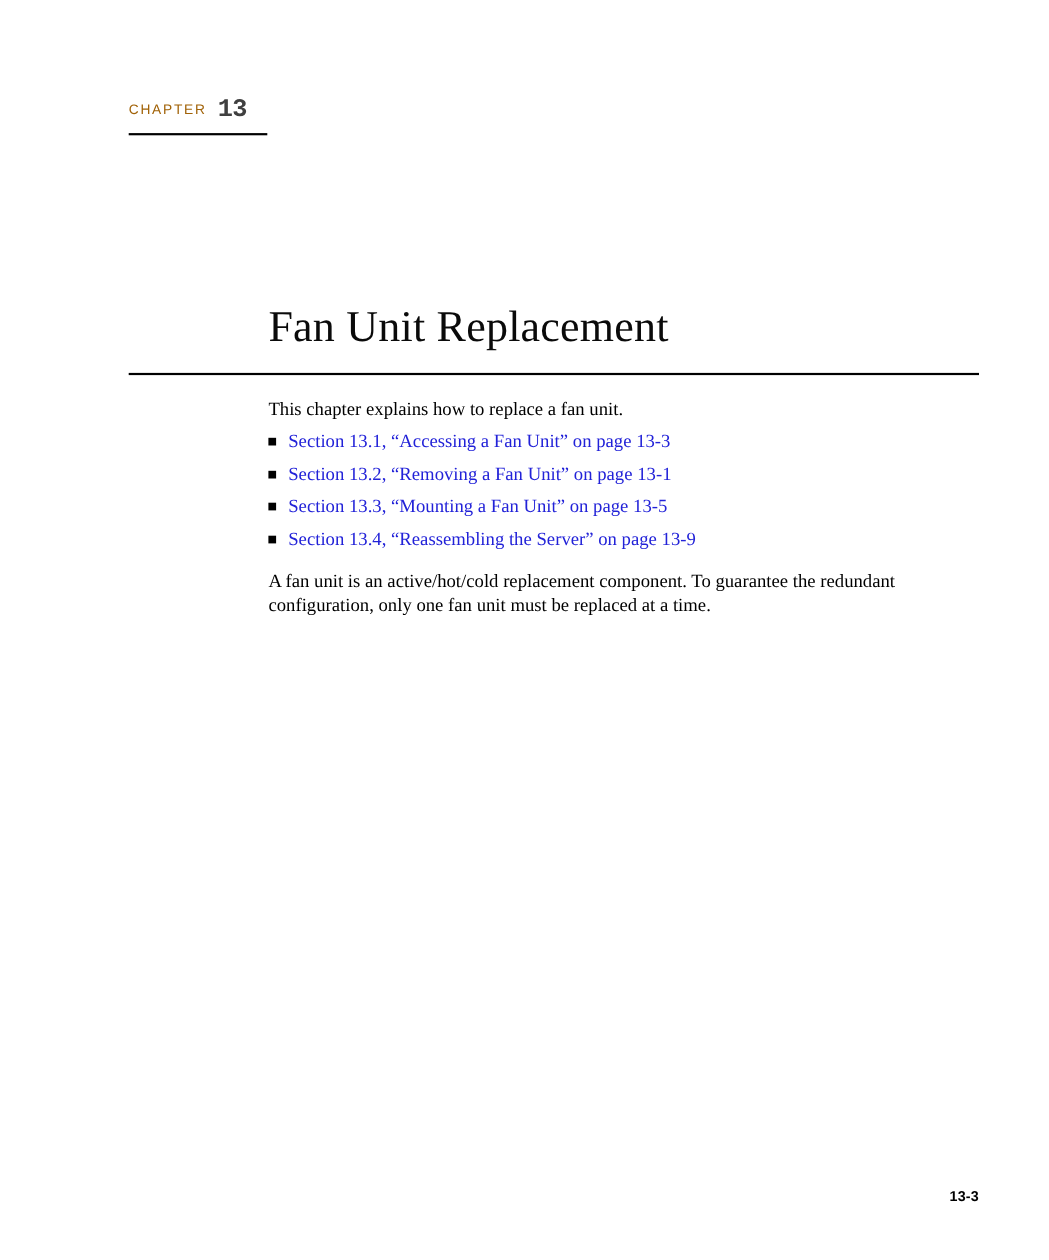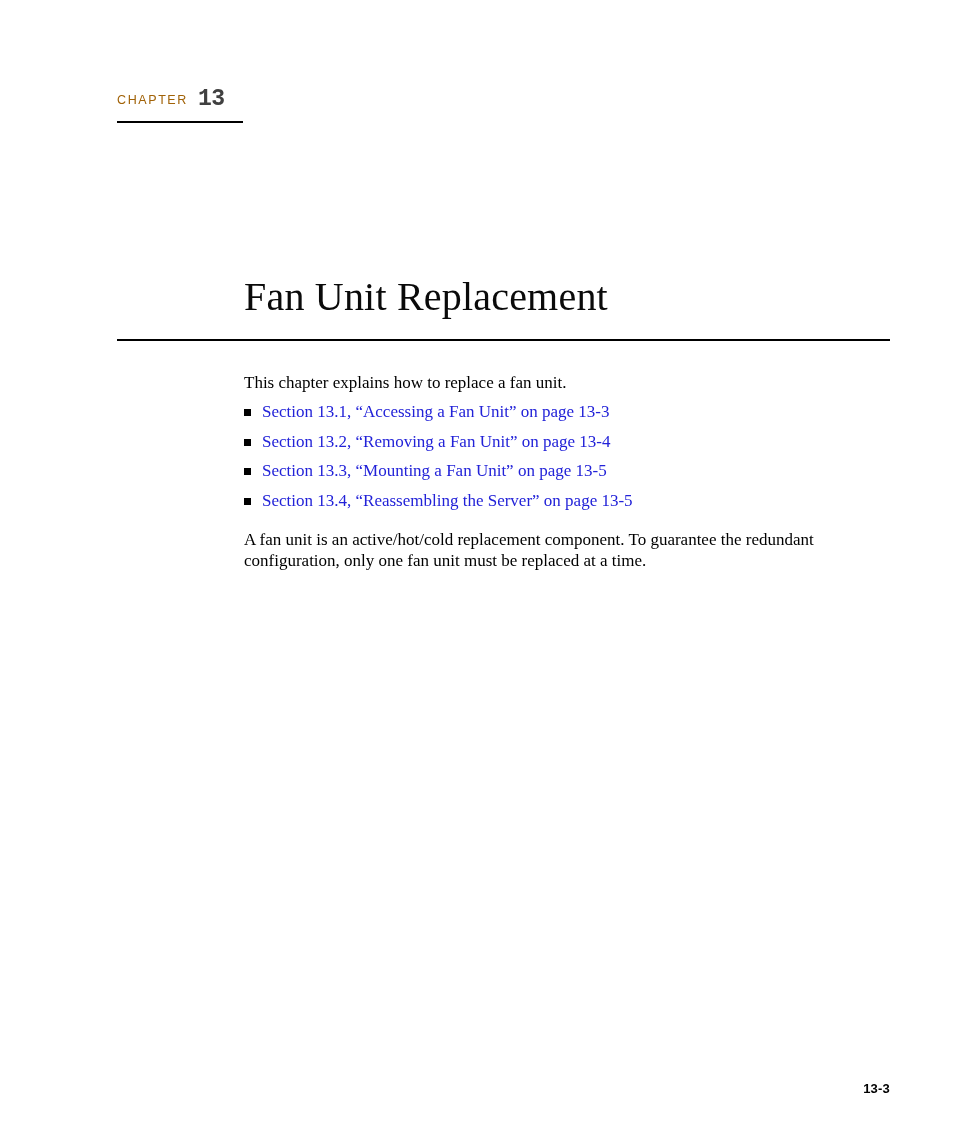--- a/index.html
+++ b/index.html
@@ -82,21 +82,21 @@
     top: 339px;
     width: 773px;
     height: 2px;
     background: #000;
   }
 
   
   .content {
     position: absolute;
     left: 244px;
-    top: 372px;
+    top: 361px;
     width: 646px;
   }
   .intro-para {
     font-size: 17px;
     line-height: 21px;
     margin: 0 0 9px 0;
     color: #000;
   }
   .link-list {
     list-style: none;
@@ -171,29 +171,29 @@
 
     <p class="intro-para">This chapter explains how to replace a fan unit.</p>
 
     <ul class="link-list">
       <li>
         <span class="bullet-square"></span>
         <a class="xref-link" href="#">Section 13.1, “Accessing a Fan Unit” on page 13-3</a>
       </li>
       <li>
         <span class="bullet-square"></span>
-        <a class="xref-link" href="#">Section 13.2, “Removing a Fan Unit” on page 13-4</a>
+        <a class="xref-link" href="#">Section 13.2, “Removing a Fan Unit” on page 13-1</a>
       </li>
       <li>
         <span class="bullet-square"></span>
         <a class="xref-link" href="#">Section 13.3, “Mounting a Fan Unit” on page 13-5</a>
       </li>
       <li>
         <span class="bullet-square"></span>
-        <a class="xref-link" href="#">Section 13.4, “Reassembling the Server” on page 13-5</a>
+        <a class="xref-link" href="#">Section 13.4, “Reassembling the Server” on page 13-9</a>
       </li>
     </ul>
 
     <p class="closing-para">A fan unit is an active/hot/cold replacement component. To guarantee the redundant configuration, only one fan unit must be replaced at a time.</p>
 
   </div>
 
   <div class="page-footer">
     <span class="folio">13-3</span>
   </div>

